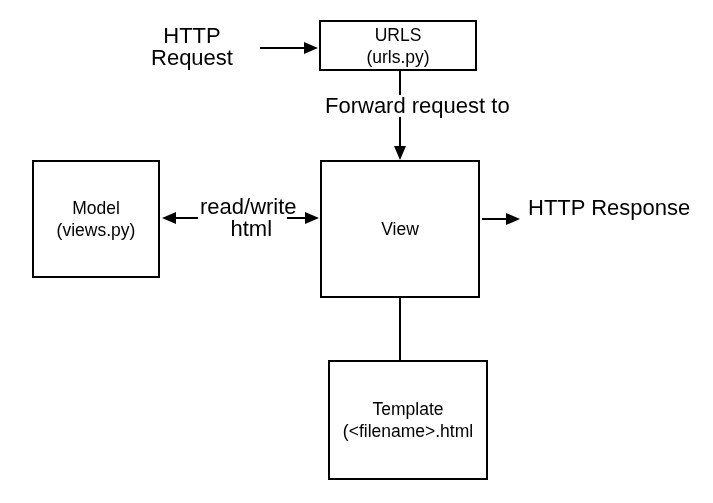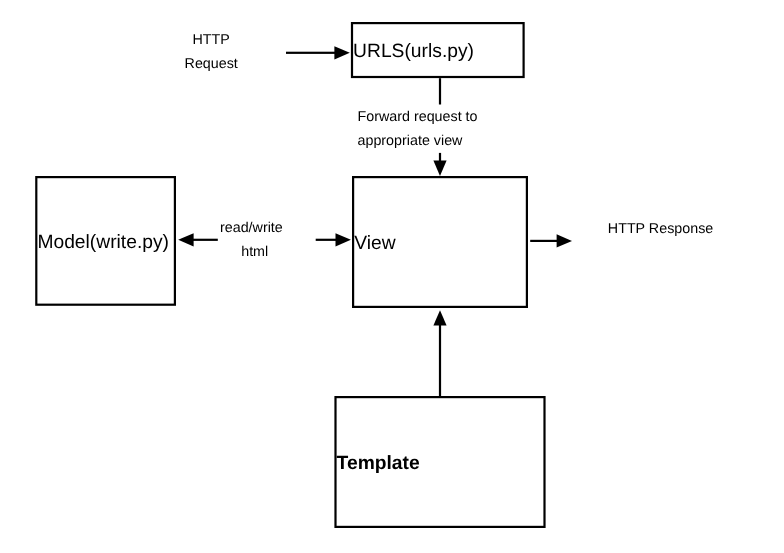--- a/index.html
+++ b/index.html
@@ -15,29 +15,30 @@
     font-family: "Liberation Sans", sans-serif;
     color: #000000;
     overflow: hidden;
   }
   .box {
     position: absolute;
     background: #ffffff;
     border: 2px solid #000000;
     box-sizing: border-box;
     display: flex;
-    flex-direction: row;
+    flex-direction: column;
     align-items: center;
+    justify-content: center;
     text-align: center;
     font-size: 17.5px;
     line-height: 22px;
   }
   .flabel {
     position: absolute;
-    font-size: 13px;
+    font-size: 22px;
     line-height: 22px;
     white-space: nowrap;
   }
   .shaft-h {
     position: absolute;
     height: 2.5px;
     background: #000000;
   }
   .shaft-v {
     position: absolute;
@@ -65,22 +66,22 @@
     border-top: 14px solid #000000;
   }
   .head-up {
     border-left: 6.5px solid transparent;
     border-right: 6.5px solid transparent;
     border-bottom: 14px solid #000000;
   }
   
   #urls-box     { left: 319px; top: 20px;  width: 158px; height: 51px; }
   #model-box    { left: 32px;  top: 160px; width: 128px; height: 118px; }
-  #view-box     { left: 320px; top: 160px; width: 160px; height: 120px; }
-  #template-box { left: 304px; top: 360px; width: 192px; height: 120px; font-weight: bold; }
+  #view-box     { left: 320px; top: 160px; width: 160px; height: 138px; }
+  #template-box { left: 328px; top: 360px; width: 160px; height: 120px; }
 
   
   #http-request-label  { left: 140px; top: 25px;  width: 104px; text-align: center; }
   #forward-label       { left: 325px; top: 95px;  background: #ffffff; text-align: left; padding-right: 2px; }
   #readwrite-label     { left: 200px; top: 196px; text-align: center; }
   #readwrite-label .l2 { margin-left: 6px; }
   #http-response-label { left: 528px; top: 197px; width: 145px; text-align: center; }
 </style>
 </head>
 <body>
@@ -105,39 +106,39 @@
   <div class="head head-up" style="left:393.5px; top:282px;"></div>
   <div class="shaft-v" style="left:398.75px; top:295px; height:65px;"></div>
 
   <div class="box" id="urls-box">
     <div>URLS</div>
     <div>(urls.py)</div>
   </div>
 
   <div class="box" id="model-box">
     <div>Model</div>
-    <div>(write.py)</div>
+    <div>(views.py)</div>
   </div>
 
   <div class="box" id="view-box">
     <div>View</div>
   </div>
 
   <div class="box" id="template-box">
     <div>Template</div>
+    <div>(&lt;filename&gt;.html</div>
   </div>
 
   <div class="flabel" id="http-request-label">
     <div>HTTP</div>
     <div>Request</div>
   </div>
 
   <div class="flabel" id="forward-label">
     <div>Forward request to</div>
-    <div>appropriate view</div>
   </div>
 
   <div class="flabel" id="readwrite-label">
     <div class="l1">read/write</div>
     <div class="l2">html</div>
   </div>
 
   <div class="flabel" id="http-response-label">
     <div>HTTP Response</div>
   </div>

